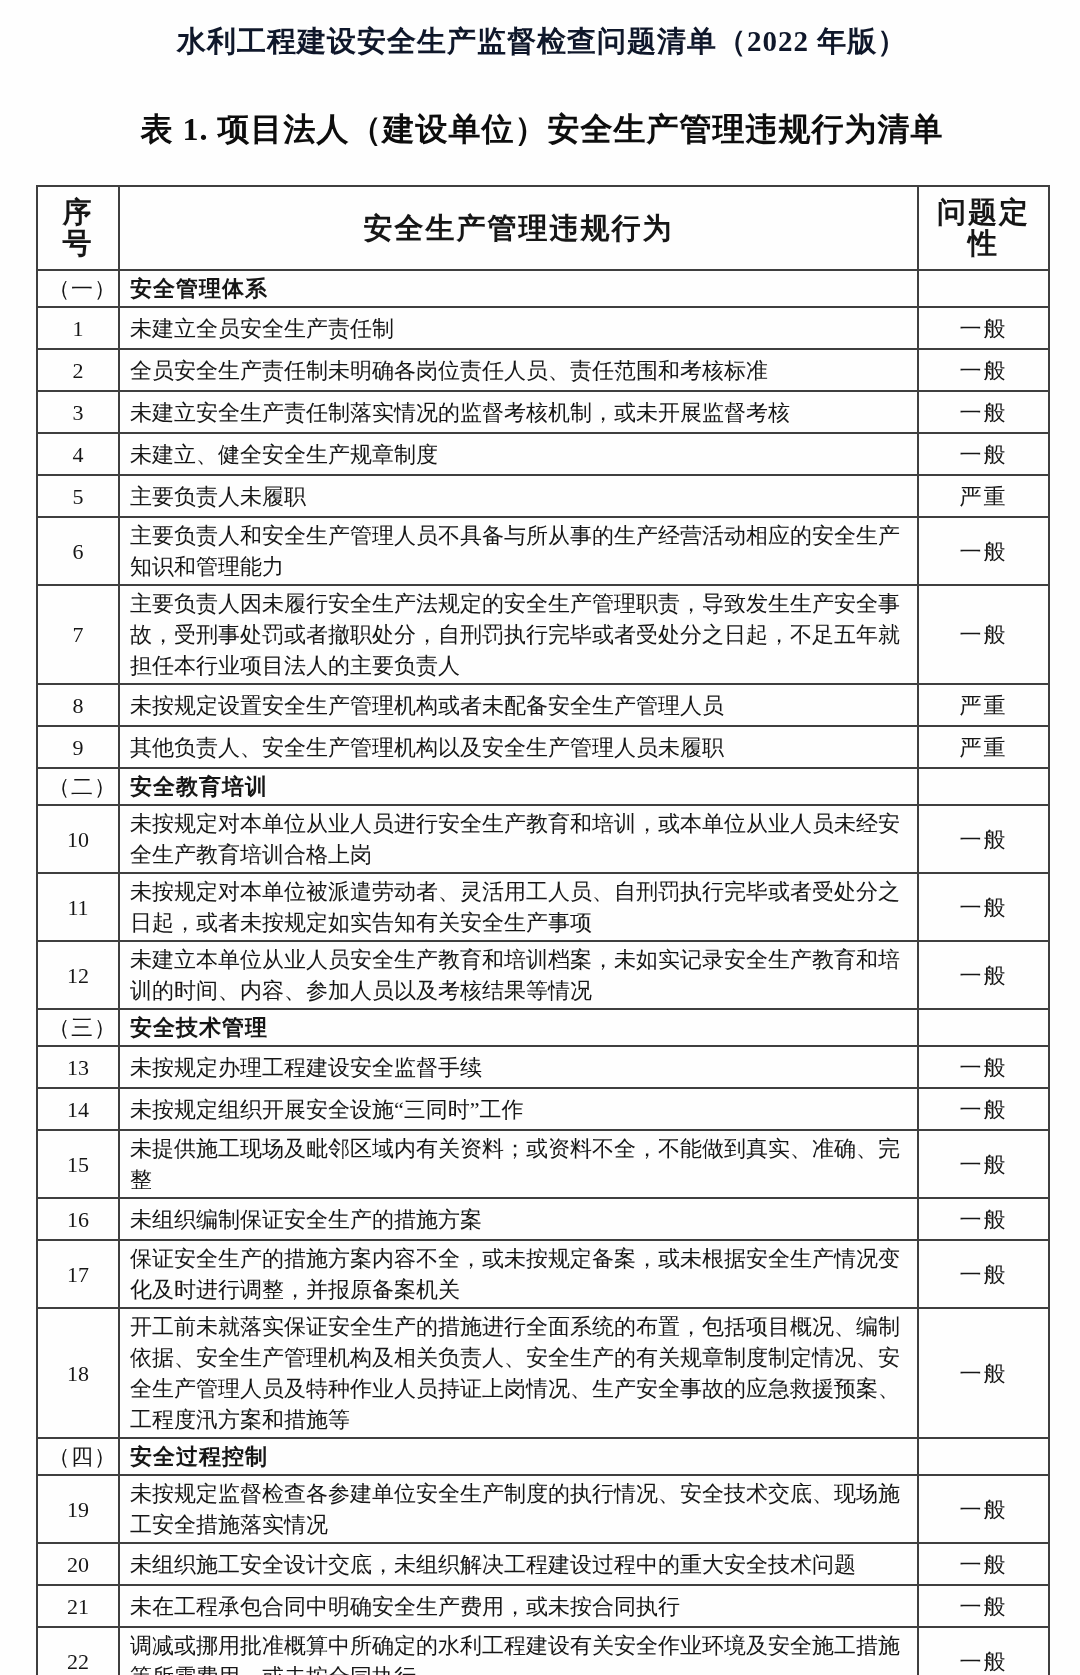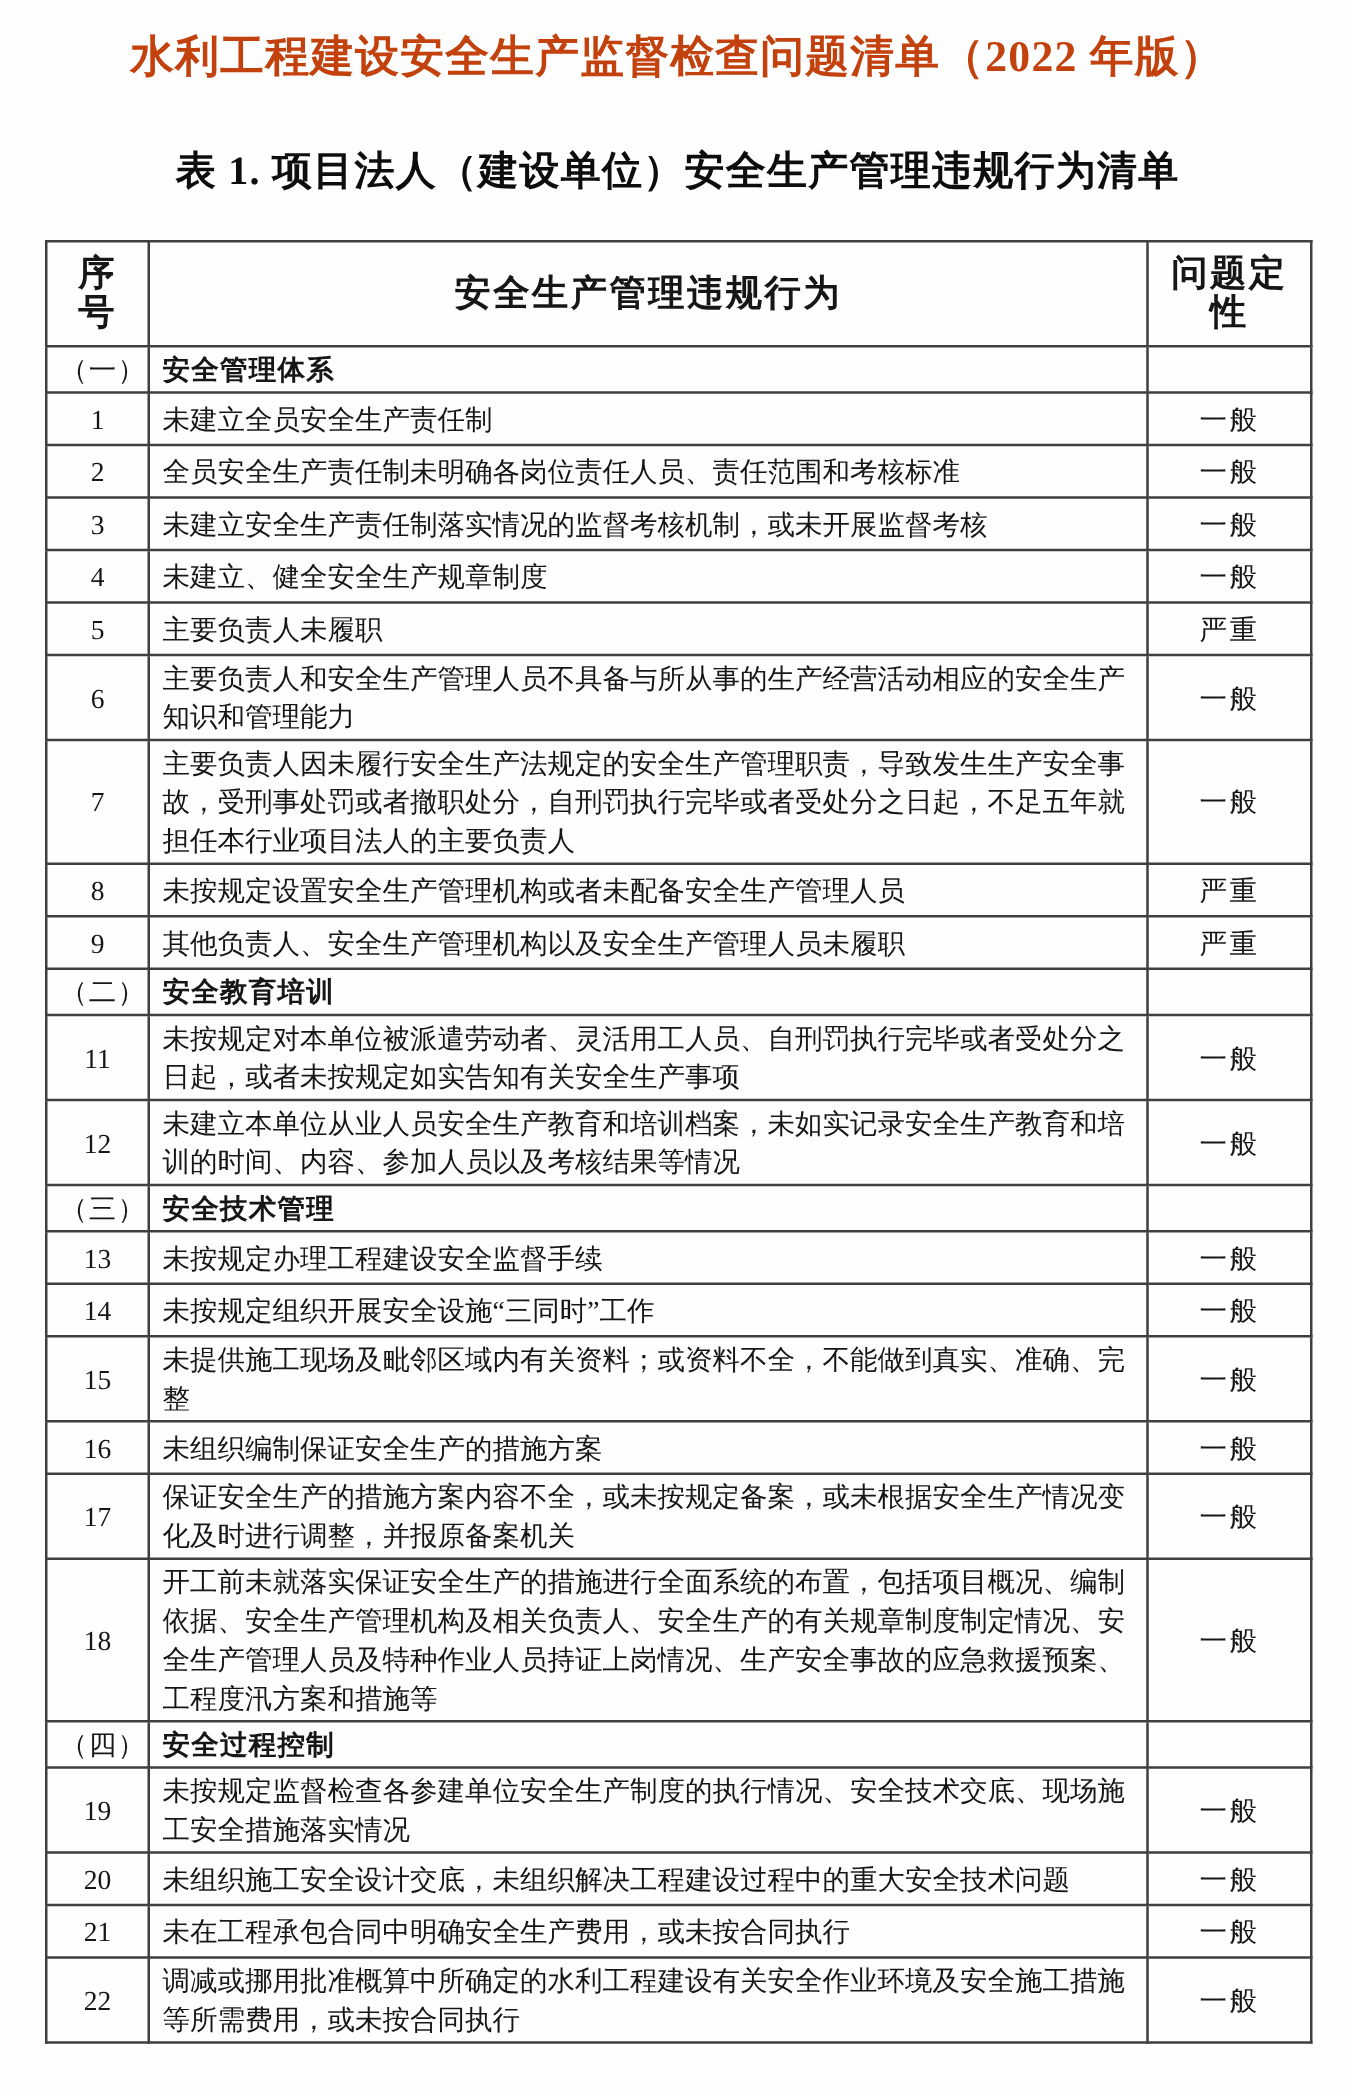--- a/index.html
+++ b/index.html
@@ -13,24 +13,24 @@
     width: 1080px;
     height: 1675px;
     background: #fefefe;
     box-sizing: border-box;
     padding: 14px 32px 0 36px;
     overflow: hidden;
   }
   .doc-title {
     margin: 8px 0 0 0;
     text-align: center;
-    font-size: 35px;
-    font-weight: bold;
-    letter-spacing: 1px;
-    color: #c2410c;
+    font-size: 29px;
+    font-weight: bold;
+    letter-spacing: 1px;
+    color: #0f172a;
   }
   .table-caption {
     margin: 46px 0 0 0;
     text-align: center;
     font-size: 32px;
     font-weight: bold;
     letter-spacing: 1px;
     color: #0d0d0d;
   }
   table.violation-table {
@@ -149,20 +149,25 @@
           <td class="cell-no">9</td>
           <td class="cell-text">其他负责人、安全生产管理机构以及安全生产管理人员未履职</td>
           <td class="cell-grade">严重</td>
         </tr>
         <tr class="section-row">
           <td class="cell-no">（二）</td>
           <td class="cell-text">安全教育培训</td>
           <td class="cell-grade"></td>
         </tr>
         <tr class="item-row">
+          <td class="cell-no">10</td>
+          <td class="cell-text">未按规定对本单位从业人员进行安全生产教育和培训，或本单位从业人员未经安全生产教育培训合格上岗</td>
+          <td class="cell-grade">一般</td>
+        </tr>
+        <tr class="item-row">
           <td class="cell-no">11</td>
           <td class="cell-text">未按规定对本单位被派遣劳动者、灵活用工人员、自刑罚执行完毕或者受处分之日起，或者未按规定如实告知有关安全生产事项</td>
           <td class="cell-grade">一般</td>
         </tr>
         <tr class="item-row">
           <td class="cell-no">12</td>
           <td class="cell-text">未建立本单位从业人员安全生产教育和培训档案，未如实记录安全生产教育和培训的时间、内容、参加人员以及考核结果等情况</td>
           <td class="cell-grade">一般</td>
         </tr>
         <tr class="section-row">

